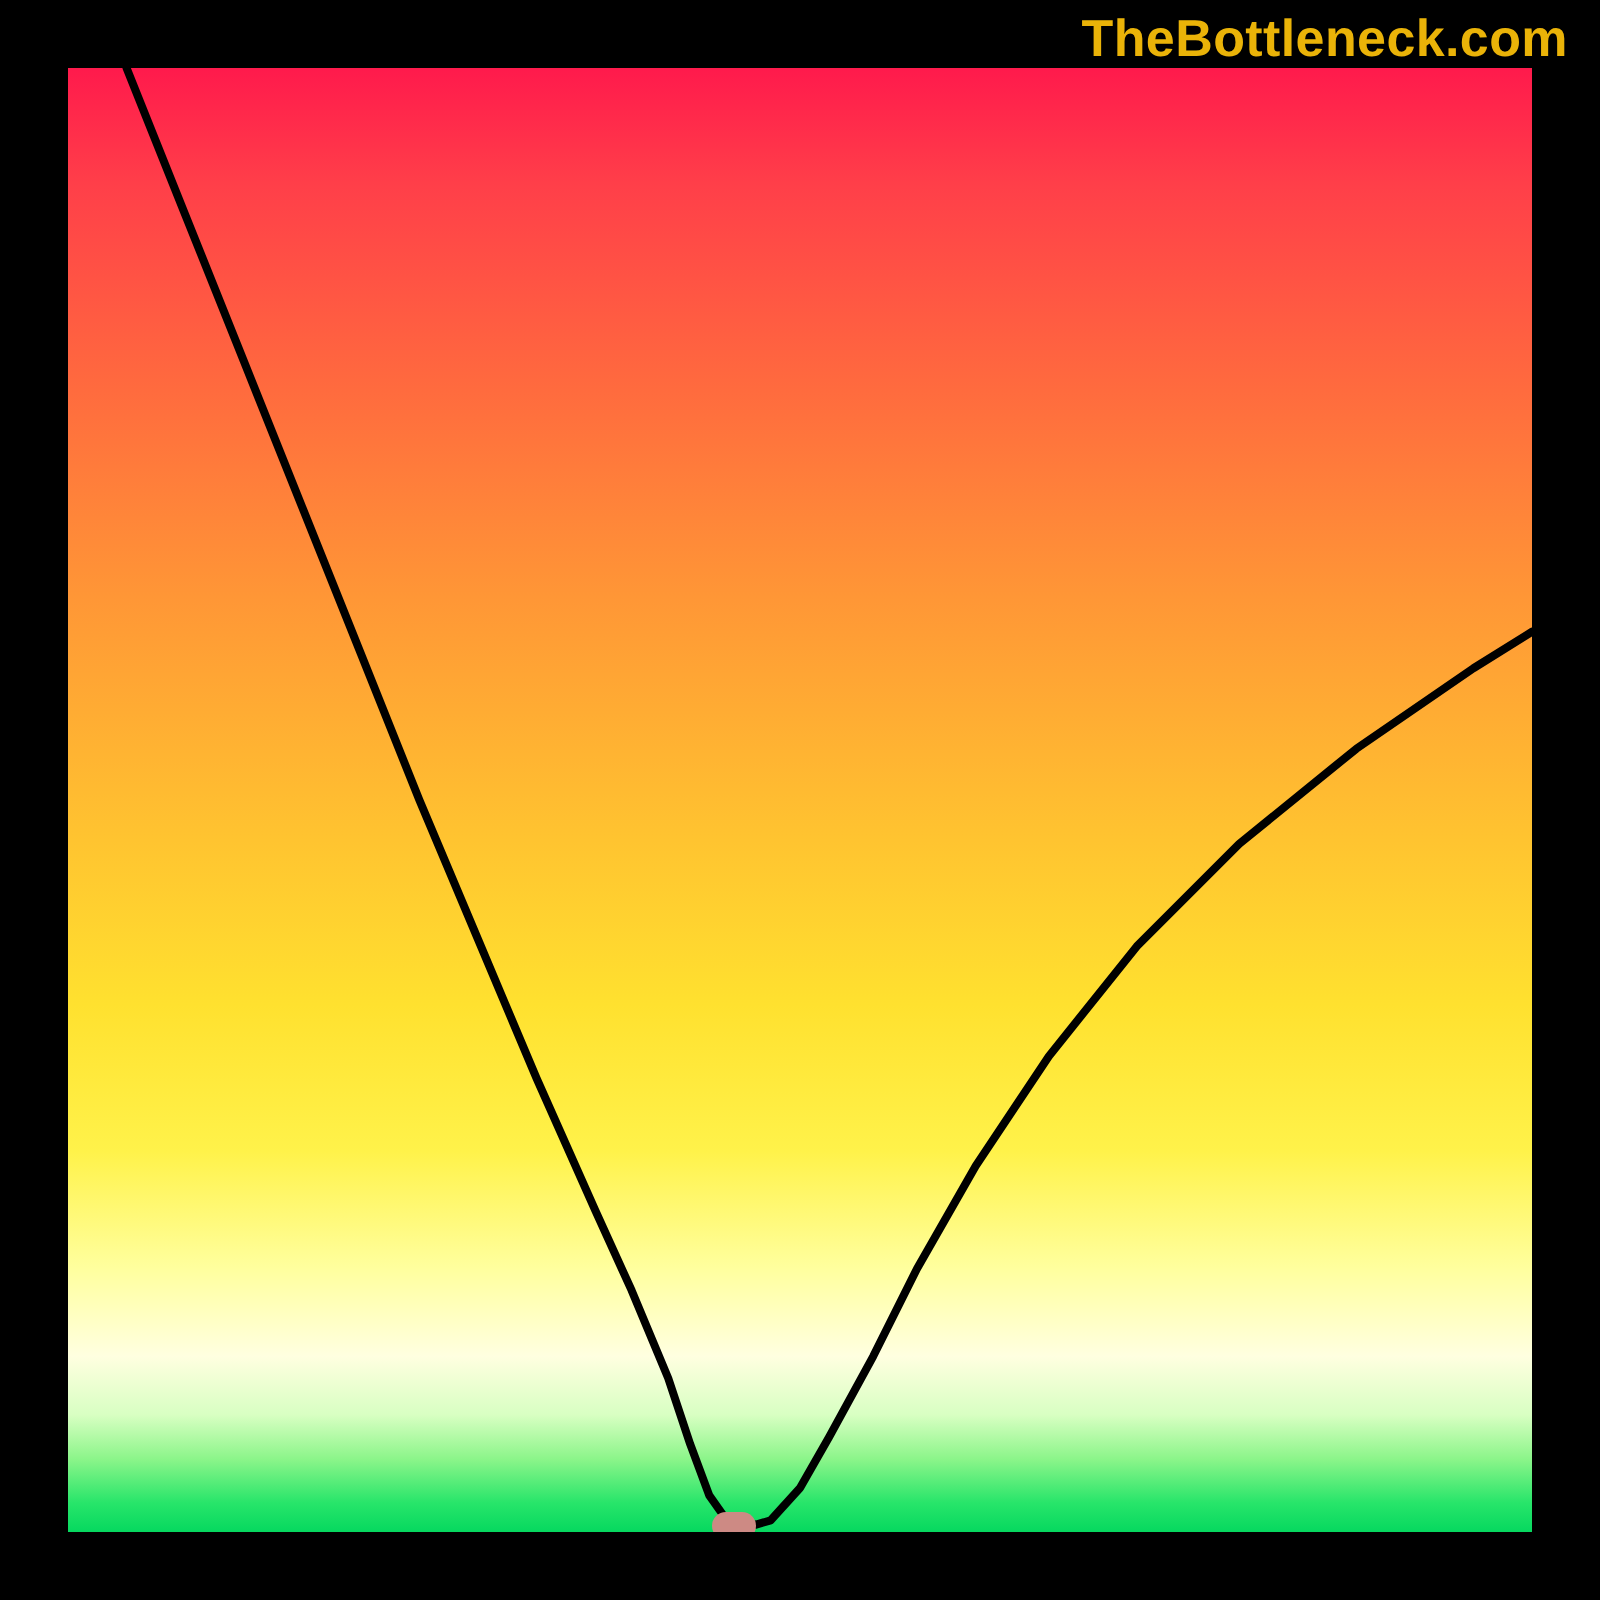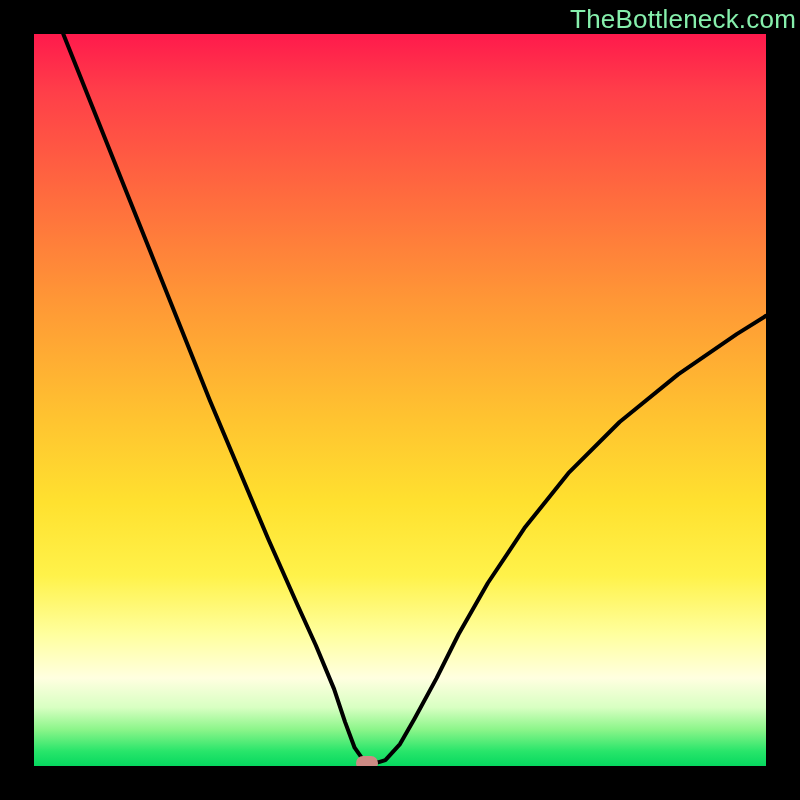--- a/index.html
+++ b/index.html
@@ -15,24 +15,24 @@
     position: absolute;
     top: 0;
     left: 0;
     width: 800px;
     height: 800px;
     background: #000000;
   }
   .watermark {
     position: absolute;
     top: 4px;
-    right: 4px;
-    color: #86efac;
+    right: 16px;
+    color: #eab308;
     font-size: 26px;
-    font-weight: 400;
+    font-weight: 700;
     letter-spacing: 0.2px;
     z-index: 5;
   }
   .plot {
     position: absolute;
     top: 34px;
     left: 34px;
     width: 732px;   
     height: 732px;
     overflow: hidden;

